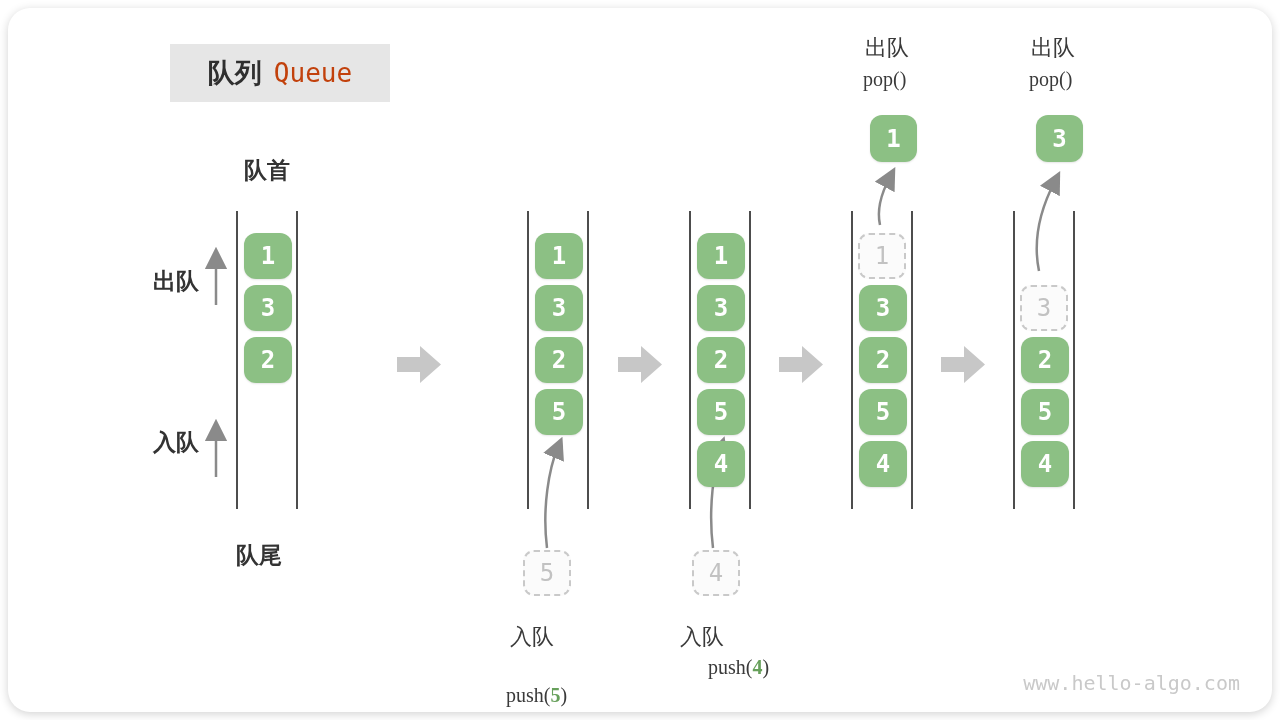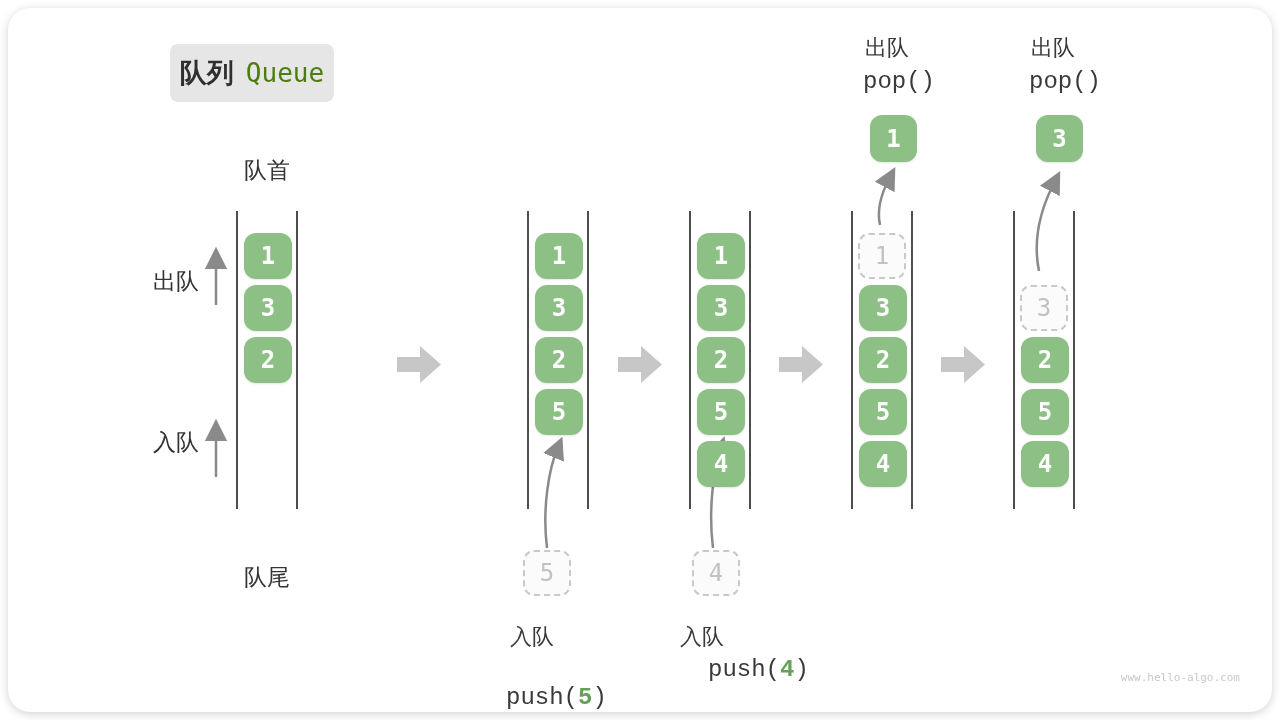--- a/index.html
+++ b/index.html
@@ -1,43 +1,43 @@
 <!DOCTYPE html>
 <html><head>
 <meta charset="utf-8">
 <style>
   html,body{margin:0;padding:0;background:#ffffff;}
   #canvas{position:relative;width:1280px;height:720px;background:#ffffff;overflow:hidden;
           font-family:"Liberation Sans",sans-serif;}
   #card{position:absolute;left:8px;top:8px;width:1264px;height:704px;background:#ffffff;
         border-radius:22px;box-shadow:0 2px 10px rgba(0,0,0,0.18);}
   
-  .title-badge{position:absolute;left:170px;top:44px;width:164px;height:58px;background:#e6e6e6;
-               border-radius:8px;display:flex;align-items:center;justify-content:center;gap:12px;}
+  .title-badge{position:absolute;left:170px;top:44px;width:220px;height:58px;background:#e6e6e6;
+               border-radius:0;display:flex;align-items:center;justify-content:center;gap:12px;}
   .title-zh{font-weight:bold;font-size:27px;color:#2f2f2f;}
-  .title-en{font-family:"DejaVu Sans Mono",monospace;font-size:26px;color:#4d7c0f;}
+  .title-en{font-family:"DejaVu Sans Mono",monospace;font-size:26px;color:#c2410c;}
   
-  .side-label{position:absolute;font-weight:normal;font-size:23px;color:#333;white-space:nowrap;}
+  .side-label{position:absolute;font-weight:bold;font-size:23px;color:#333;white-space:nowrap;}
   
   .col{position:absolute;top:211px;height:298px;width:62px;box-sizing:border-box;
        border-left:2px solid #4d4d4d;border-right:2px solid #4d4d4d;}
   
   .blk{position:absolute;width:48px;height:46px;border-radius:12px;background:#8cc084;
        color:#ffffff;font-family:"DejaVu Sans Mono",monospace;font-weight:bold;font-size:24px;
        display:flex;align-items:center;justify-content:center;box-shadow:0 1px 2px rgba(0,0,0,0.10);}
   
   .ghost{position:absolute;width:48px;height:46px;box-sizing:border-box;border:2px dashed #c9c9c9;
          border-radius:11px;background:#fbfbfb;color:#c2c2c2;font-family:"DejaVu Sans Mono",monospace;
          font-size:24px;display:flex;align-items:center;justify-content:center;}
   
   .ann-zh{position:absolute;font-size:22px;color:#3a3a3a;white-space:nowrap;}
-  .ann-code{position:absolute;font-family:Liberation Mono, monospace;font-size:24px;color:#3a3a3a;white-space:nowrap;}
+  .ann-code{position:absolute;font-family:Liberation Serif, serif;font-size:20px;color:#3a3a3a;white-space:nowrap;}
   .ann-arg{color:#67a05b;font-weight:bold;}
   .watermark{position:absolute;right:40px;top:671px;font-family:"DejaVu Sans Mono",monospace;
-             font-size:11px;color:#c9c9c9;}
+             font-size:20px;color:#c9c9c9;}
   svg{position:absolute;left:0;top:0;}
 </style>
 </head>
 <body>
 
 <div id="canvas">
   <div id="card"></div>
 
   <svg width="1280" height="720">
     <defs>
@@ -60,21 +60,21 @@
     <polygon points="779,357 802,357 802,346 823,364.5 802,383 802,372 779,372" fill="#c7c7c7"></polygon>
     <polygon points="941,357 964,357 964,346 985,364.5 964,383 964,372 941,372" fill="#c7c7c7"></polygon>
   </svg>
 
   <div class="title-badge">
     <span class="title-zh">队列</span>
     <span class="title-en">Queue</span>
   </div>
 
   <div class="side-label" style="left:236px;top:155px;width:62px;text-align:center;">队首</div>
-  <div class="side-label" style="left:236px;top:540px;width:62px;text-align:center;margin-top:22px;">队尾</div>
+  <div class="side-label" style="left:236px;top:540px;width:62px;text-align:left;">队尾</div>
   <div class="side-label" style="left:153px;top:266px;">出队</div>
   <div class="side-label" style="left:153px;top:427px;">入队</div>
 
   <div class="col" style="left:236px;"></div>
   <div class="col" style="left:527px;"></div>
   <div class="col" style="left:689px;"></div>
   <div class="col" style="left:851px;"></div>
   <div class="col" style="left:1013px;"></div>
 
   <div class="blk" style="left:244px;top:233px;">1</div>

